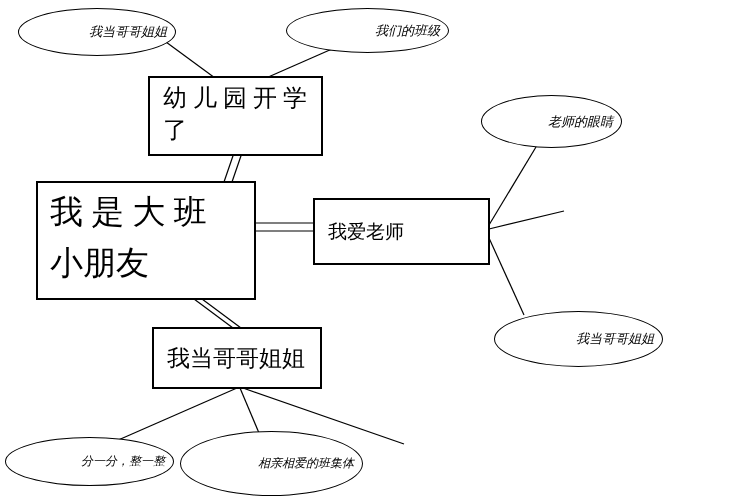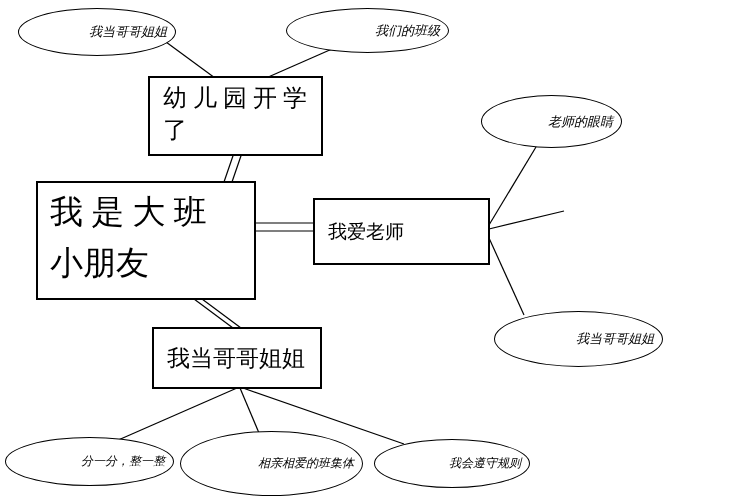--- a/index.html
+++ b/index.html
@@ -124,23 +124,20 @@
   </div>
 
   <div class="node ellipse big el-sort">
     <span class="lbl">分一分，整一整</span>
   </div>
 
   <div class="node ellipse big el-lovingcls">
     <span class="lbl">相亲相爱的班集体</span>
   </div>
 
-  <div class="node ellipse big el-rules">
-    <span class="lbl">我会遵守规则</span>
-  </div>
 
   <div class="node rect rect-school">
     <span class="lbl">幼 儿 园 开 学
 了</span>
   </div>
 
   <div class="node rect rect-senior">
     <span class="lbl">我 是 大 班
 小朋友</span>
   </div>

